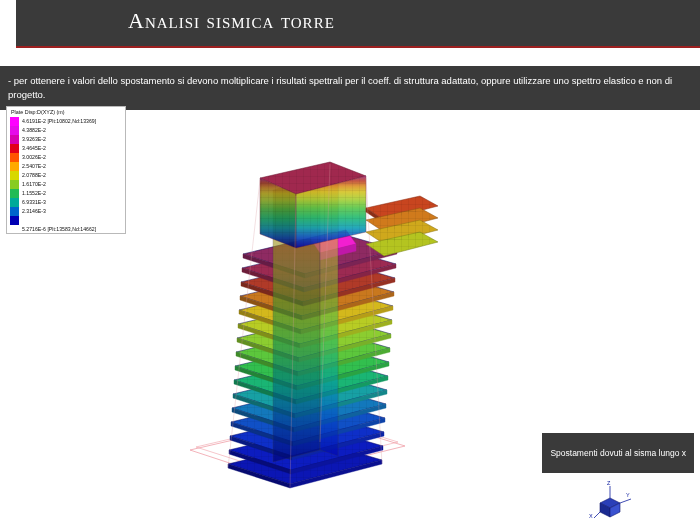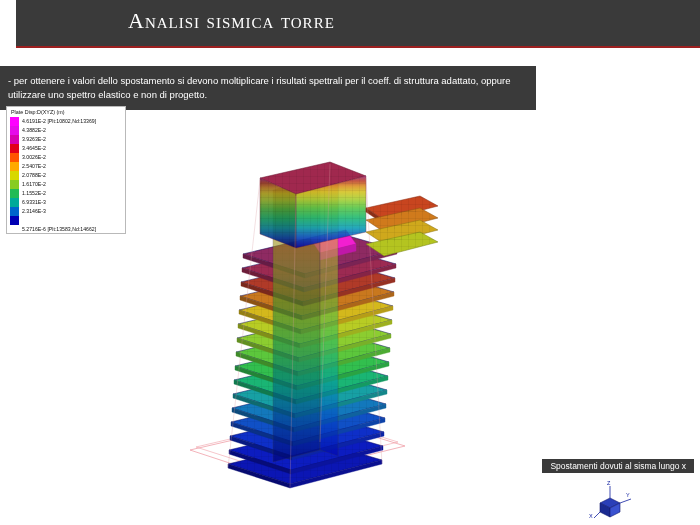--- a/index.html
+++ b/index.html
@@ -38,21 +38,21 @@
     font-variant: small-caps;
     font-family: "Liberation Serif", serif;
     white-space: nowrap;
   }
 
   
   .note-band {
     position: absolute;
     left: 0;
     top: 66px;
-    width: 536px;
+    width: 700px;
     min-height: 36px;
     background: #3a3a3a;
     color: #ffffff;
     font-size: 9.5px;
     line-height: 14px;
     padding: 8px 10px 8px 8px;
     box-sizing: border-box;
   }
 
   
@@ -114,21 +114,21 @@
   }
 
   
   .caption-box {
     position: absolute;
     right: 6px;
     bottom: 52px;
     background: #3a3a3a;
     color: #ffffff;
     font-size: 8.5px;
-    padding: 2px 8px;
+    padding: 15px 8px;
     white-space: nowrap;
   }
 
   
   .axis-triad {
     position: absolute;
     right: 66px;
     bottom: 4px;
     width: 46px;
     height: 40px;

